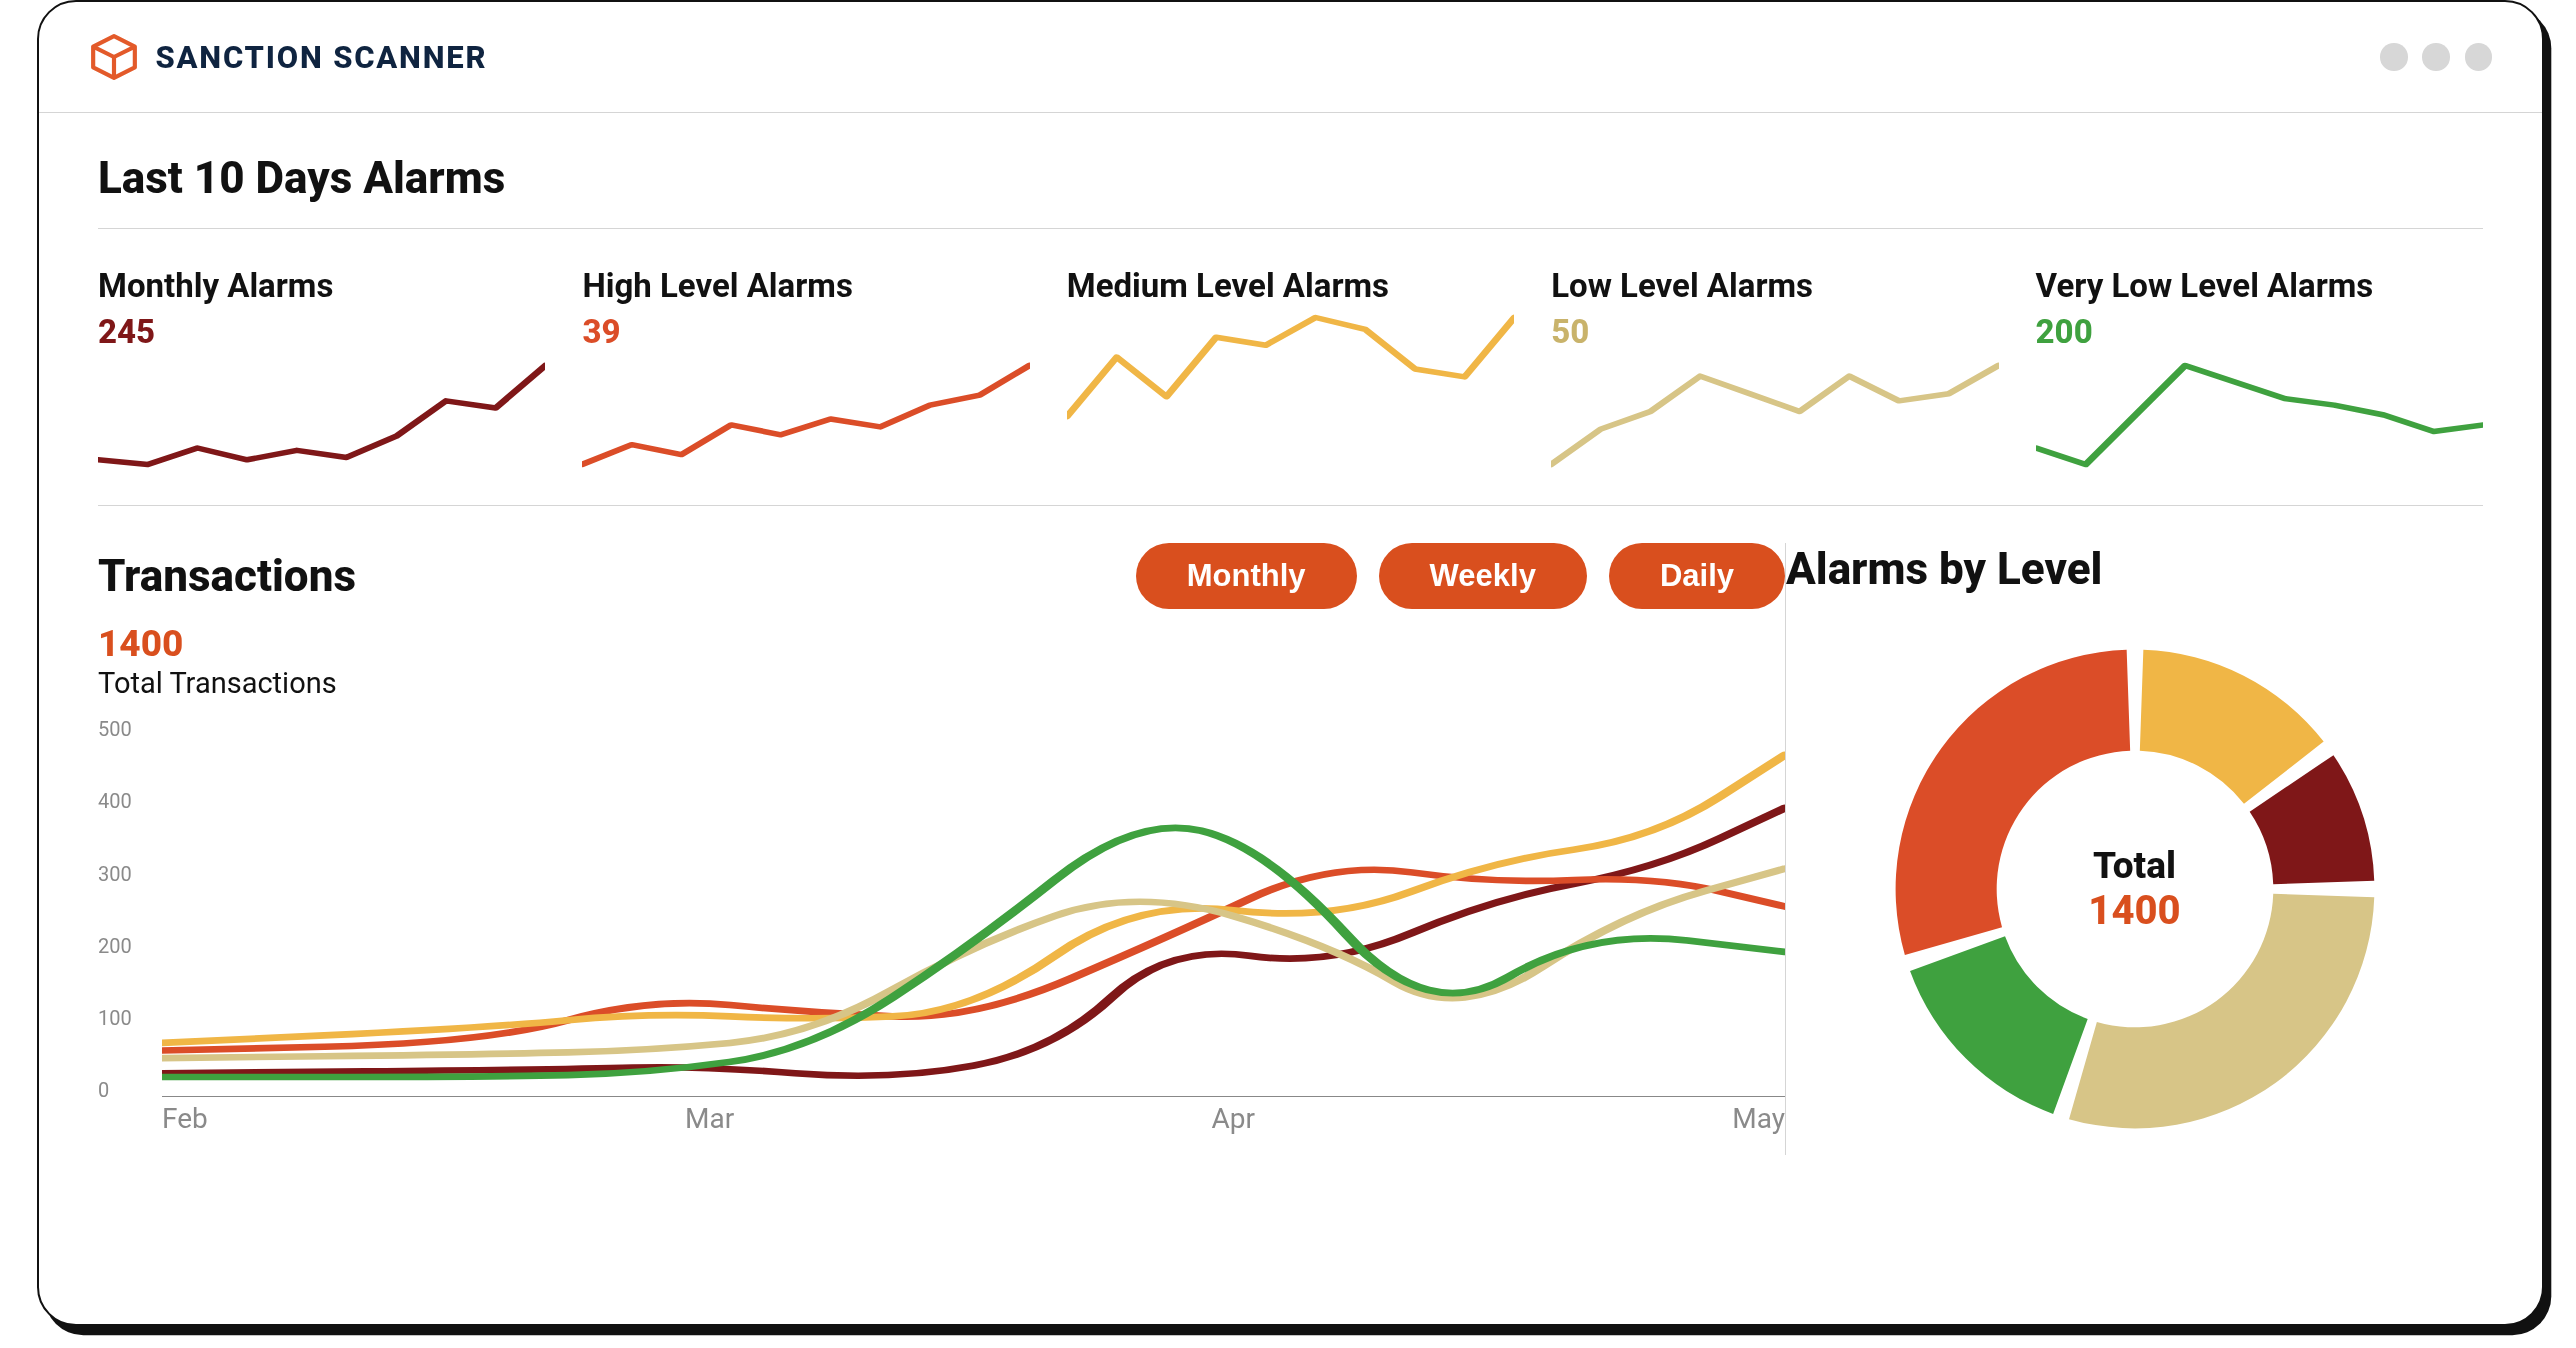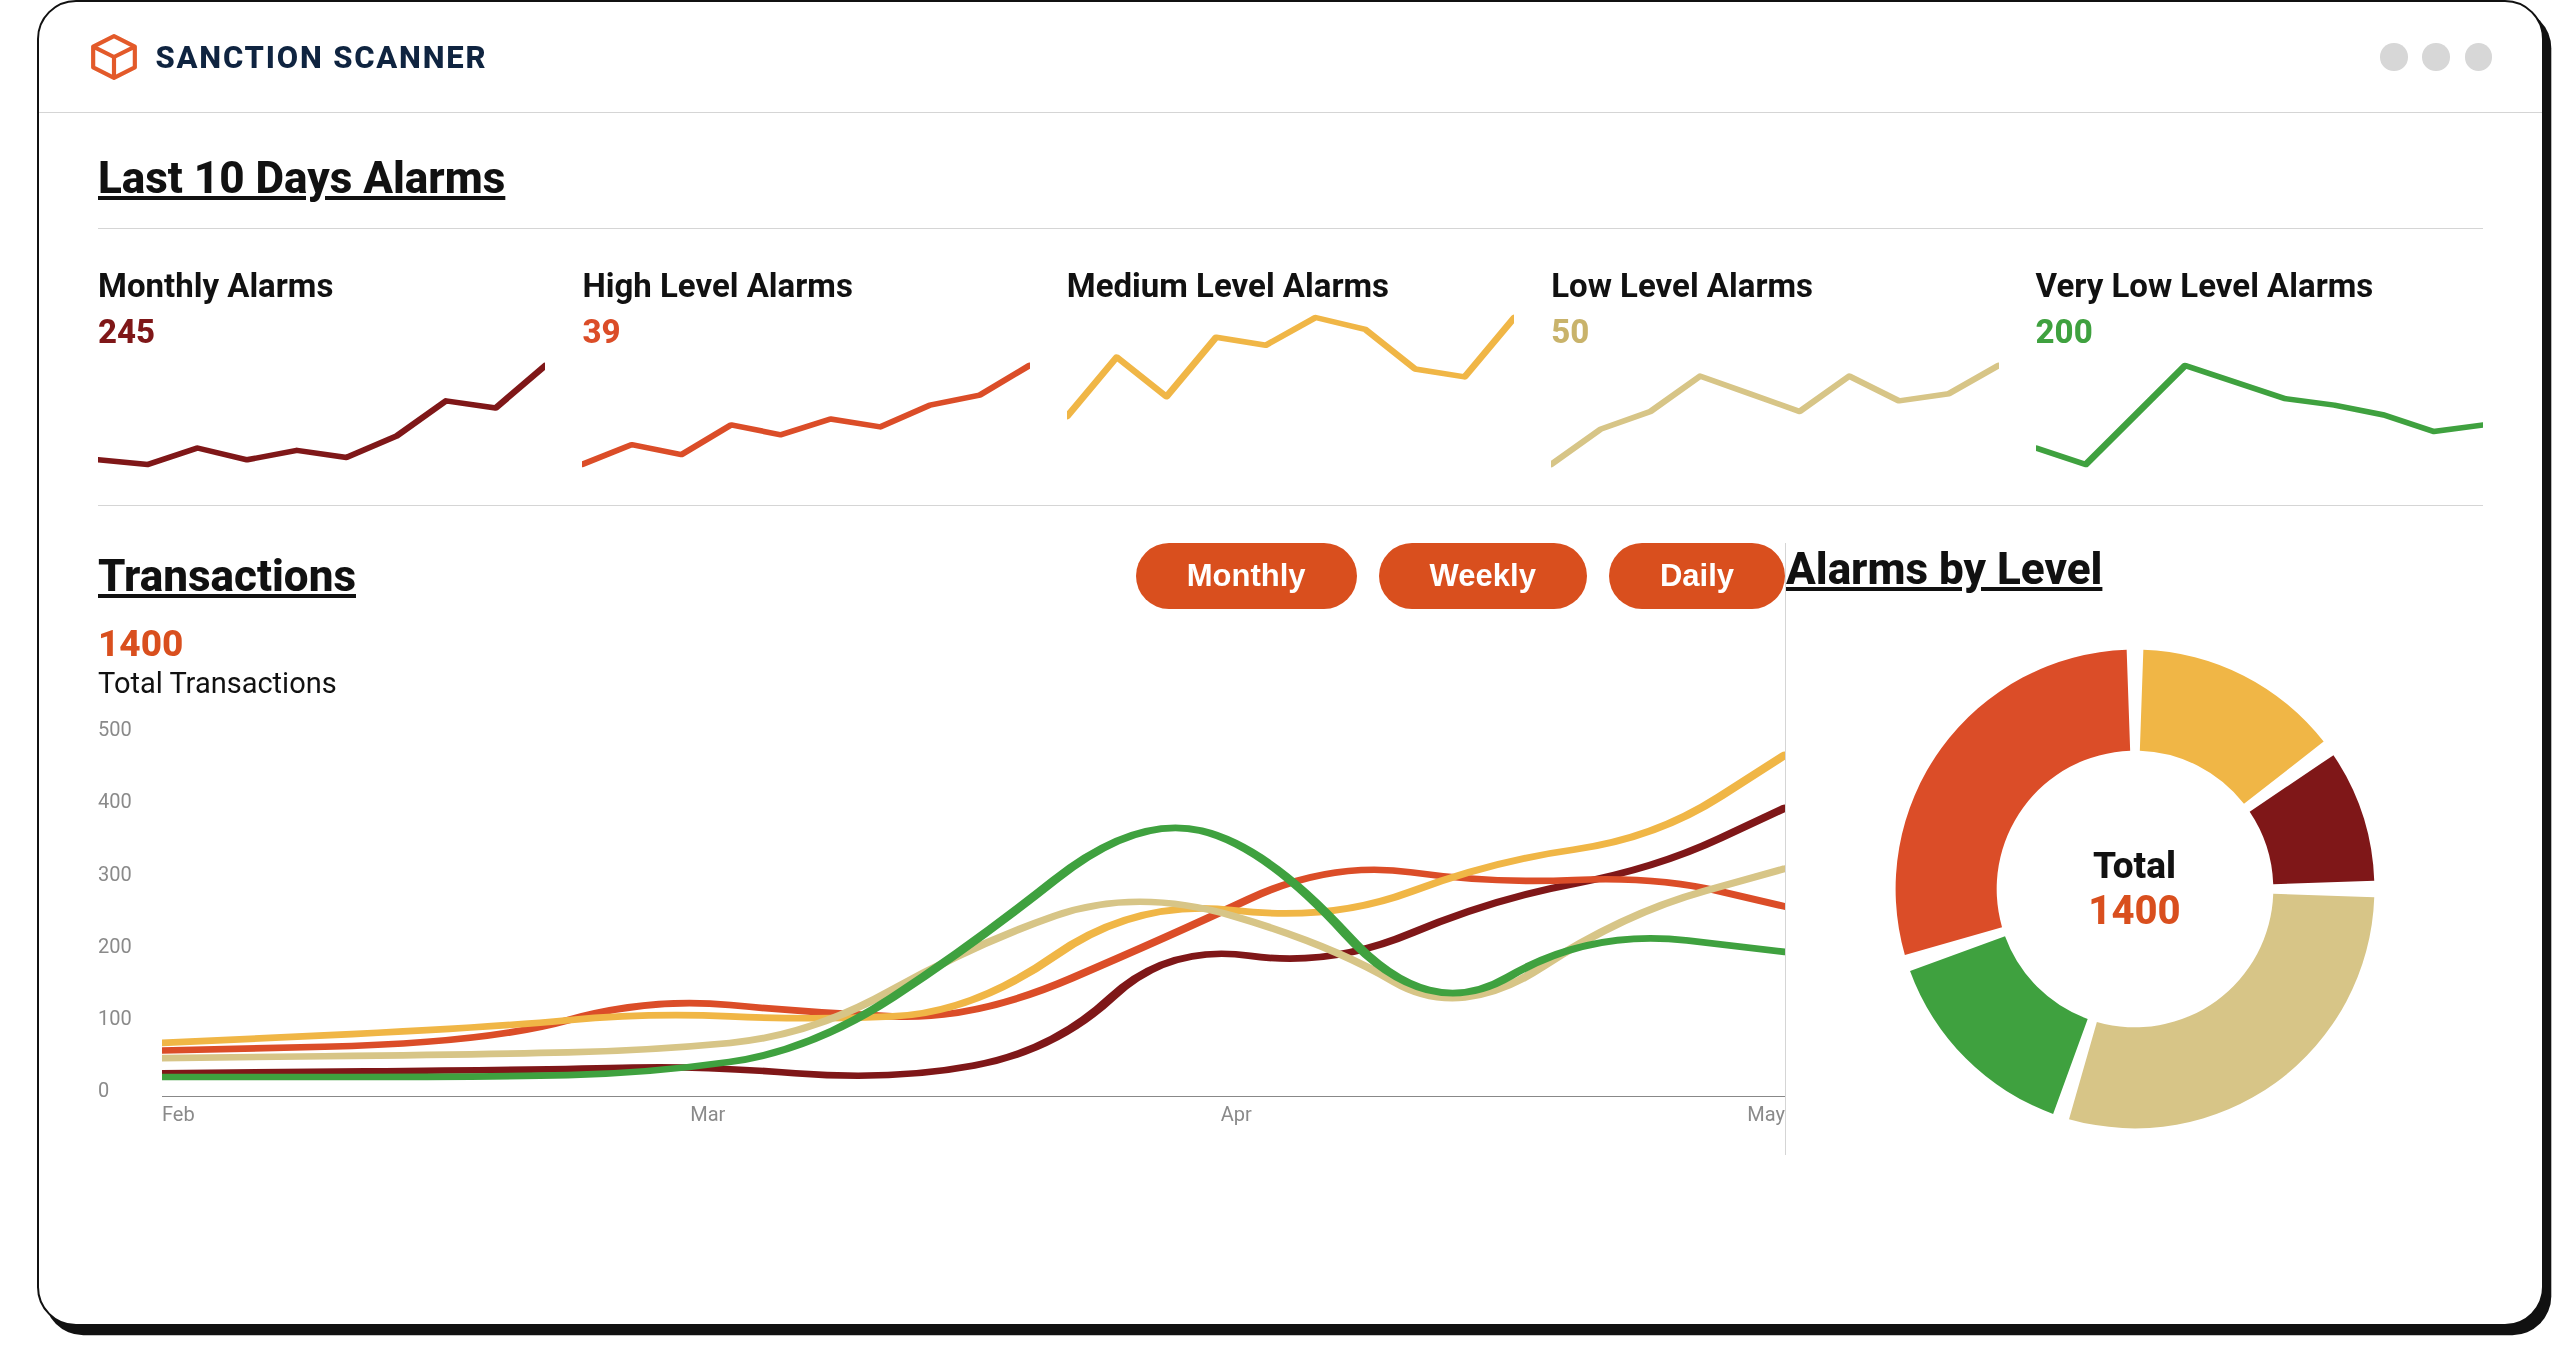--- a/index.html
+++ b/index.html
@@ -39,21 +39,21 @@
     padding:0 50px;
     border-bottom:1.8px solid var(--rule);
   }
   .brand{display:flex;align-items:center;gap:16.5px}
   .brand-mark svg{width:50px;height:50px;display:block}
   .brand-text{font-size:31px;font-weight:800;letter-spacing:1.8px;color:#0f2440}
   .window-dots{display:flex;gap:14.7px}
   .window-dots span{width:27.5px;height:27.5px;border-radius:50%;background:#d7d7d7;display:block}
   .content{padding:39px 59px 46px 59px;}
   h1.section-title{
-    font-size:44px;font-weight:800;margin:0 0 24px 0;color:#111;text-decoration:underline;
+    font-size:44px;font-weight:800;margin:0 0 24px 0;color:#111;
   }
   .rule{height:0.9px;background:var(--rule);margin:0 0 37px 0}
   .spark-row{
     display:grid;
     grid-template-columns:repeat(5,1fr);
     gap:37px;
     margin-bottom:35px;
   }
   .spark-card .label{font-size:33px;font-weight:700;color:#111;margin-bottom:7.3px}
   .spark-card .value{font-size:33px;font-weight:800;margin-bottom:9.2px}
@@ -72,21 +72,21 @@
   .pill-row{display:flex;gap:22px}
   .pill{
     background:var(--orange-strong);color:#fff;border:none;border-radius:917px;
     font-size:31px;font-weight:700;padding:14.7px 51px;cursor:pointer;
   }
   .txn-total .num{font-size:37px;font-weight:800;color:var(--orange-strong);margin:7.3px 0 1.8px 0}
   .txn-total .cap{font-size:29px;color:#111;margin:0 0 16.5px 0}
   .chart-wrap{position:relative;height:413px}
   .y-axis{position:absolute;left:0;top:0;bottom:27.5px;width:55px;display:flex;flex-direction:column;justify-content:space-between;color:var(--muted);font-size:20px}
   .plot{position:absolute;left:64px;right:0;top:0;bottom:33px;border-bottom:1.8px solid #888}
-  .x-axis{position:absolute;left:64px;right:0;bottom:0;height:27.5px;display:flex;justify-content:space-between;color:var(--muted);font-size:20px}
+  .x-axis{position:absolute;left:64px;right:0;bottom:0;height:27.5px;display:flex;justify-content:space-between;color:var(--muted);font-size:28px}
   .donut-col{border-left:1.8px solid var(--rule);}
   .donut-col h1{margin-top:0}
   .donut-wrap{position:relative;width:532px;height:532px;margin:27.5px auto 0 auto}
   .donut-center{
     position:absolute;left:50%;top:50%;transform:translate(-50%,-50%);
     text-align:center;
   }
   .donut-center .t{font-size:37px;font-weight:800;color:#111}
   .donut-center .n{font-size:40px;font-weight:800;color:var(--orange-strong)}
 </style>

